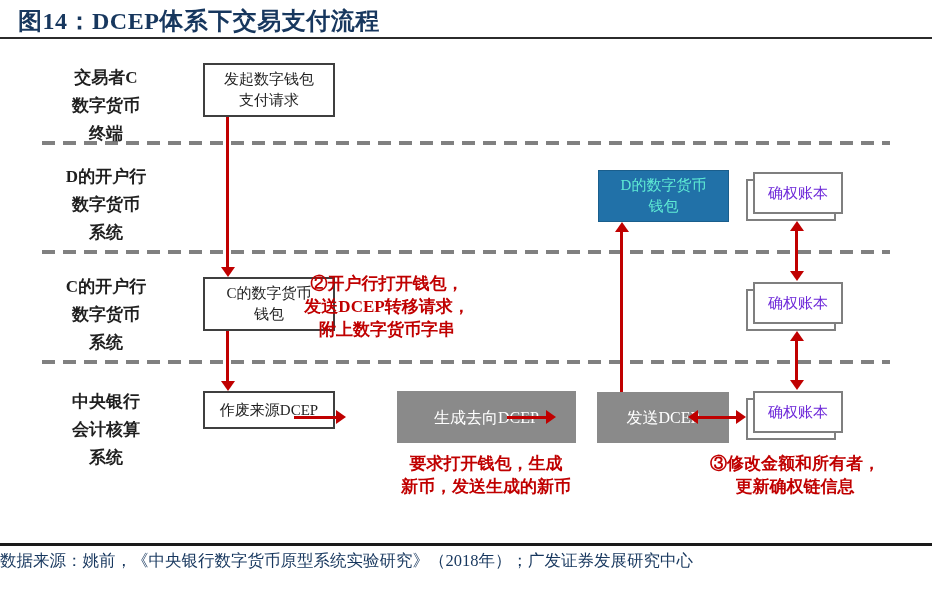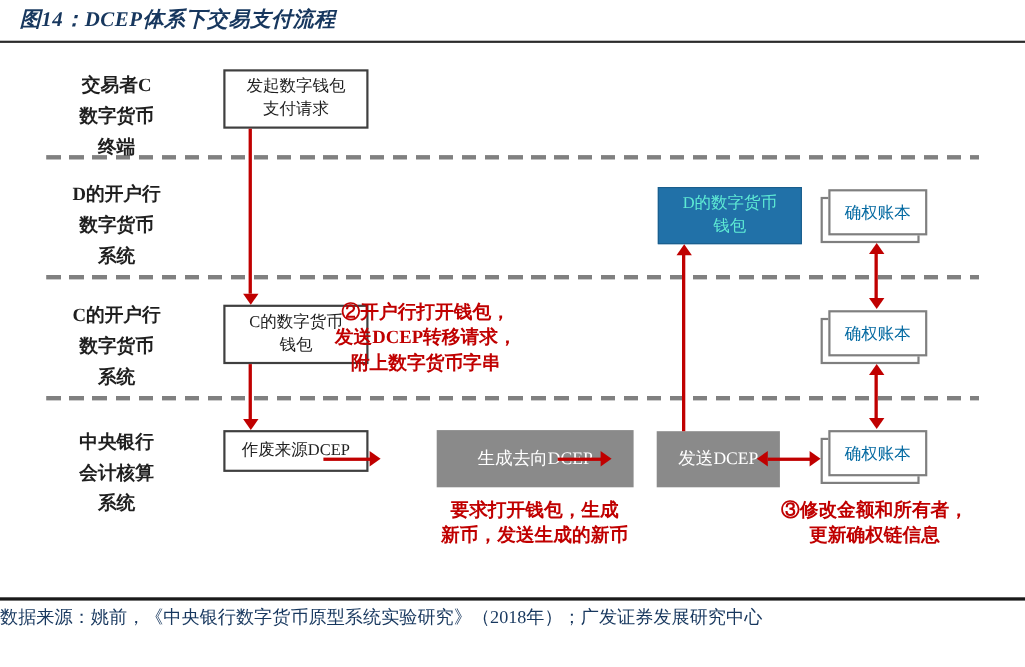--- a/index.html
+++ b/index.html
@@ -11,23 +11,22 @@
   }
   html,body{margin:0;padding:0;background:#ffffff;}
   #stage{
     position:relative;width:932px;height:606px;background:#ffffff;overflow:hidden;
     font-family:"Liberation Serif","DejaVu Serif",serif;
   }
   .abs{position:absolute;}
   .pre{white-space:pre-line;}
   
   .title{
-    left:18px;top:5px;font-size:19px;font-weight:bold;color:var(--text-navy);
+    left:18px;top:5px;font-size:24px;font-weight:bold;color:var(--text-navy);
     letter-spacing:0.5px;
-    font-style:italic;
   }
   .title-rule{left:0;top:37px;width:932px;height:2px;background:#2b2b2b;}
   
   .sep{
     left:42px;width:848px;height:4px;
     background:repeating-linear-gradient(90deg,var(--dash-gray) 0 13px,transparent 13px 21px);
   }
   
   .lane-label{
     width:132px;text-align:center;font-size:17px;font-weight:bold;color:#1f1f1f;
@@ -42,21 +41,21 @@
   .node.blue{background:var(--wallet-blue);color:#5eead4;border:1px solid #1a5e8c;font-size:15px;}
   .node.gray{background:var(--process-gray);color:#ffffff;font-size:16px;}
   
   .ledger{width:97px;height:49px;}
   .ledger .back,.ledger .front{
     position:absolute;width:90px;height:42px;background:#ffffff;border:2px solid #7f7f7f;
     box-sizing:border-box;
   }
   .ledger .back{left:0;top:7px;}
   .ledger .front{left:7px;top:0;display:flex;align-items:center;justify-content:center;
-    font-size:15px;color:#0369a1;}
+    font-size:15px;color:#6d28d9;}
   
   .vline{width:3px;background:var(--accent-red);}
   .hline{height:3px;background:var(--accent-red);}
   .ah{width:0;height:0;}
   .ah.down{border-left:7px solid transparent;border-right:7px solid transparent;border-top:10px solid var(--accent-red);}
   .ah.up{border-left:7px solid transparent;border-right:7px solid transparent;border-bottom:10px solid var(--accent-red);}
   .ah.right{border-top:7px solid transparent;border-bottom:7px solid transparent;border-left:10px solid var(--accent-red);}
   .ah.left{border-top:7px solid transparent;border-bottom:7px solid transparent;border-right:10px solid var(--accent-red);}
   
   .ann{
@@ -98,21 +97,21 @@
 支付请求</div>
 
   <div class="abs node blue pre" style="left:557px;top:170px;width:131px;height:52px;">D的数字货币
 钱包</div>
 
   <div class="abs node outlined pre" style="left:162px;top:277px;width:132px;height:54px;">C的数字货币
 钱包</div>
 
   <div class="abs node outlined" style="left:162px;top:391px;width:132px;height:38px;">作废来源DCEP</div>
   <div class="abs node gray" style="left:356px;top:391px;width:179px;height:52px;">生成去向DCEP</div>
-  <div class="abs node gray" style="left:556px;top:392px;width:112px;height:51px;">发送DCEP</div>
+  <div class="abs node gray" style="left:556px;top:392px;width:132px;height:51px;">发送DCEP</div>
 
   <div class="abs ledger" style="left:746px;top:172px;">
     <div class="back"></div>
     <div class="front">确权账本</div>
   </div>
   <div class="abs ledger" style="left:746px;top:282px;">
     <div class="back"></div>
     <div class="front">确权账本</div>
   </div>
   <div class="abs ledger" style="left:746px;top:391px;">

